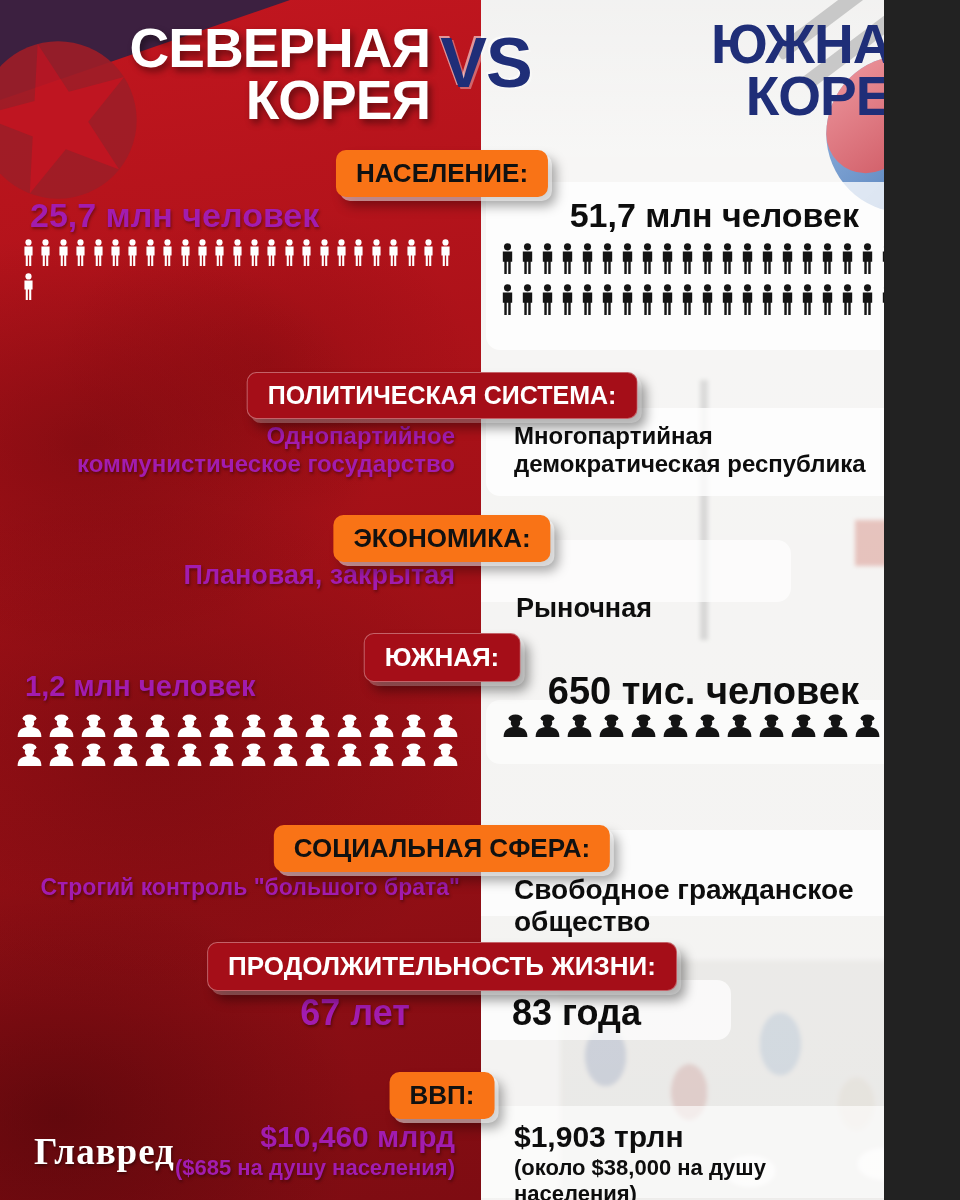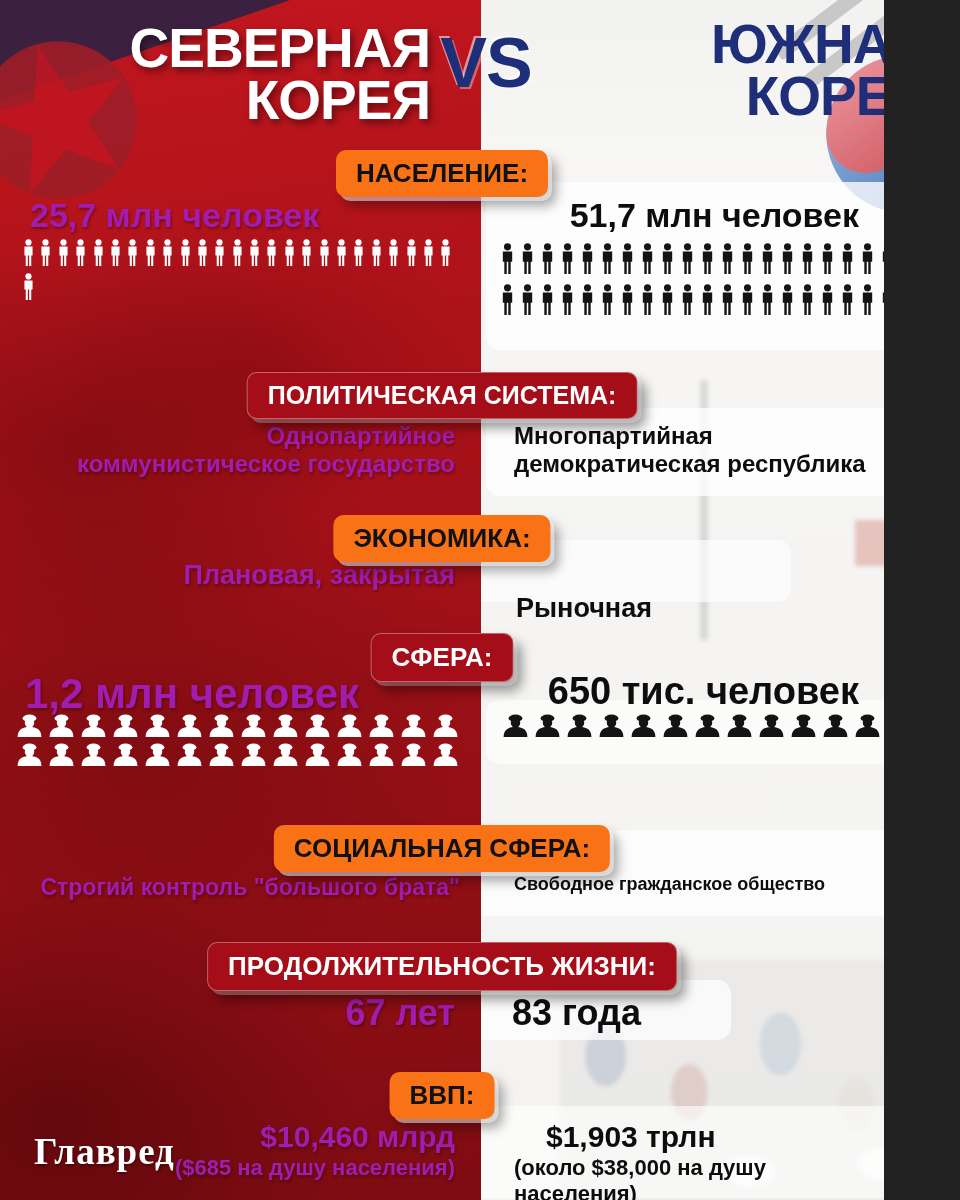--- a/index.html
+++ b/index.html
@@ -364,22 +364,22 @@
   <div class="chip chip-red" style="top:372px;font-size:25px;">ПОЛИТИЧЕСКАЯ СИСТЕМА:</div>
   <div class="val north-txt duo" style="left:40px;top:422px;width:415px;text-align:right;font-size:24px;">Однопартийное
 коммунистическое государство</div>
   <div class="val south-txt duo" style="left:514px;top:422px;width:420px;font-size:24px;">Многопартийная
 демократическая республика</div>
 
   <div class="chip chip-white" style="top:515px;">ЭКОНОМИКА:</div>
   <div class="val north-txt" style="left:55px;top:560px;width:400px;text-align:right;font-size:27px;">Плановая, закрытая</div>
   <div class="val south-txt" style="left:516px;top:560px;font-size:27px;margin-top:33px;">Рыночная</div>
 
-  <div class="chip chip-red" style="top:633px;">СФЕРА:</div>
-  <div class="val north-txt" style="left:25px;top:670px;font-size:42px;">1,2 млн человек</div>
+  <div class="chip chip-red" style="top:633px;">ЮЖНАЯ:</div>
+  <div class="val north-txt" style="left:25px;top:670px;font-size:29px;">1,2 млн человек</div>
   <div class="val south-txt" style="right:25px;top:670px;font-size:38px;">650 тис. человек</div>
   <div class="icon-row army-n" style="left:16px;top:714px;width:452px;">
       <svg>
         <use href="#icon-soldier"></use>
       </svg>
       <svg>
         <use href="#icon-soldier"></use>
       </svg>
       <svg>
         <use href="#icon-soldier"></use>
@@ -500,27 +500,27 @@
       <svg>
         <use href="#icon-soldier"></use>
       </svg>
       <svg>
         <use href="#icon-soldier"></use>
       </svg>
     </div>
 
   <div class="chip chip-white" style="top:825px;">СОЦИАЛЬНАЯ СФЕРА:</div>
   <div class="val north-txt" style="left:40px;top:874px;width:420px;text-align:right;font-size:23px;">Строгий контроль "большого брата"</div>
-  <div class="val south-txt" style="left:514px;top:874px;font-size:18px;">Свободное гражданское общество</div>
+  <div class="val south-txt" style="left:514px;top:874px;font-size:28px;">Свободное гражданское общество</div>
 
   <div class="chip chip-red" style="top:942px;">ПРОДОЛЖИТЕЛЬНОСТЬ ЖИЗНИ:</div>
-  <div class="val north-txt" style="left:255px;top:992px;width:200px;text-align:right;font-size:36px;">67 лет</div>
+  <div class="val north-txt" style="left:255px;top:992px;width:200px;text-align:center;font-size:36px;">67 лет</div>
   <div class="val south-txt" style="left:512px;top:992px;font-size:36px;">83 года</div>
 
   <div class="chip chip-white" style="top:1072px;">ВВП:</div>
   <div class="val north-txt" style="left:95px;top:1120px;width:360px;text-align:right;font-size:30px;line-height:1.1;">$10,460 млрд</div>
   <div class="val north-txt" style="left:95px;top:1155px;width:360px;text-align:right;font-size:22px;">($685 на душу населения)</div>
-  <div class="val south-txt" style="left:514px;top:1120px;font-size:30px;line-height:1.1;margin-left:32px;">$1,903 трлн</div>
+  <div class="val south-txt" style="left:514px;top:1120px;font-size:30px;line-height:1.1;">$1,903 трлн</div>
   <div class="val south-txt" style="left:514px;top:1155px;font-size:22px;">(около $38,000 на душу населения)</div>
 
   <div class="brand">Главред</div>
 
 </div>
 
 </body></html>

